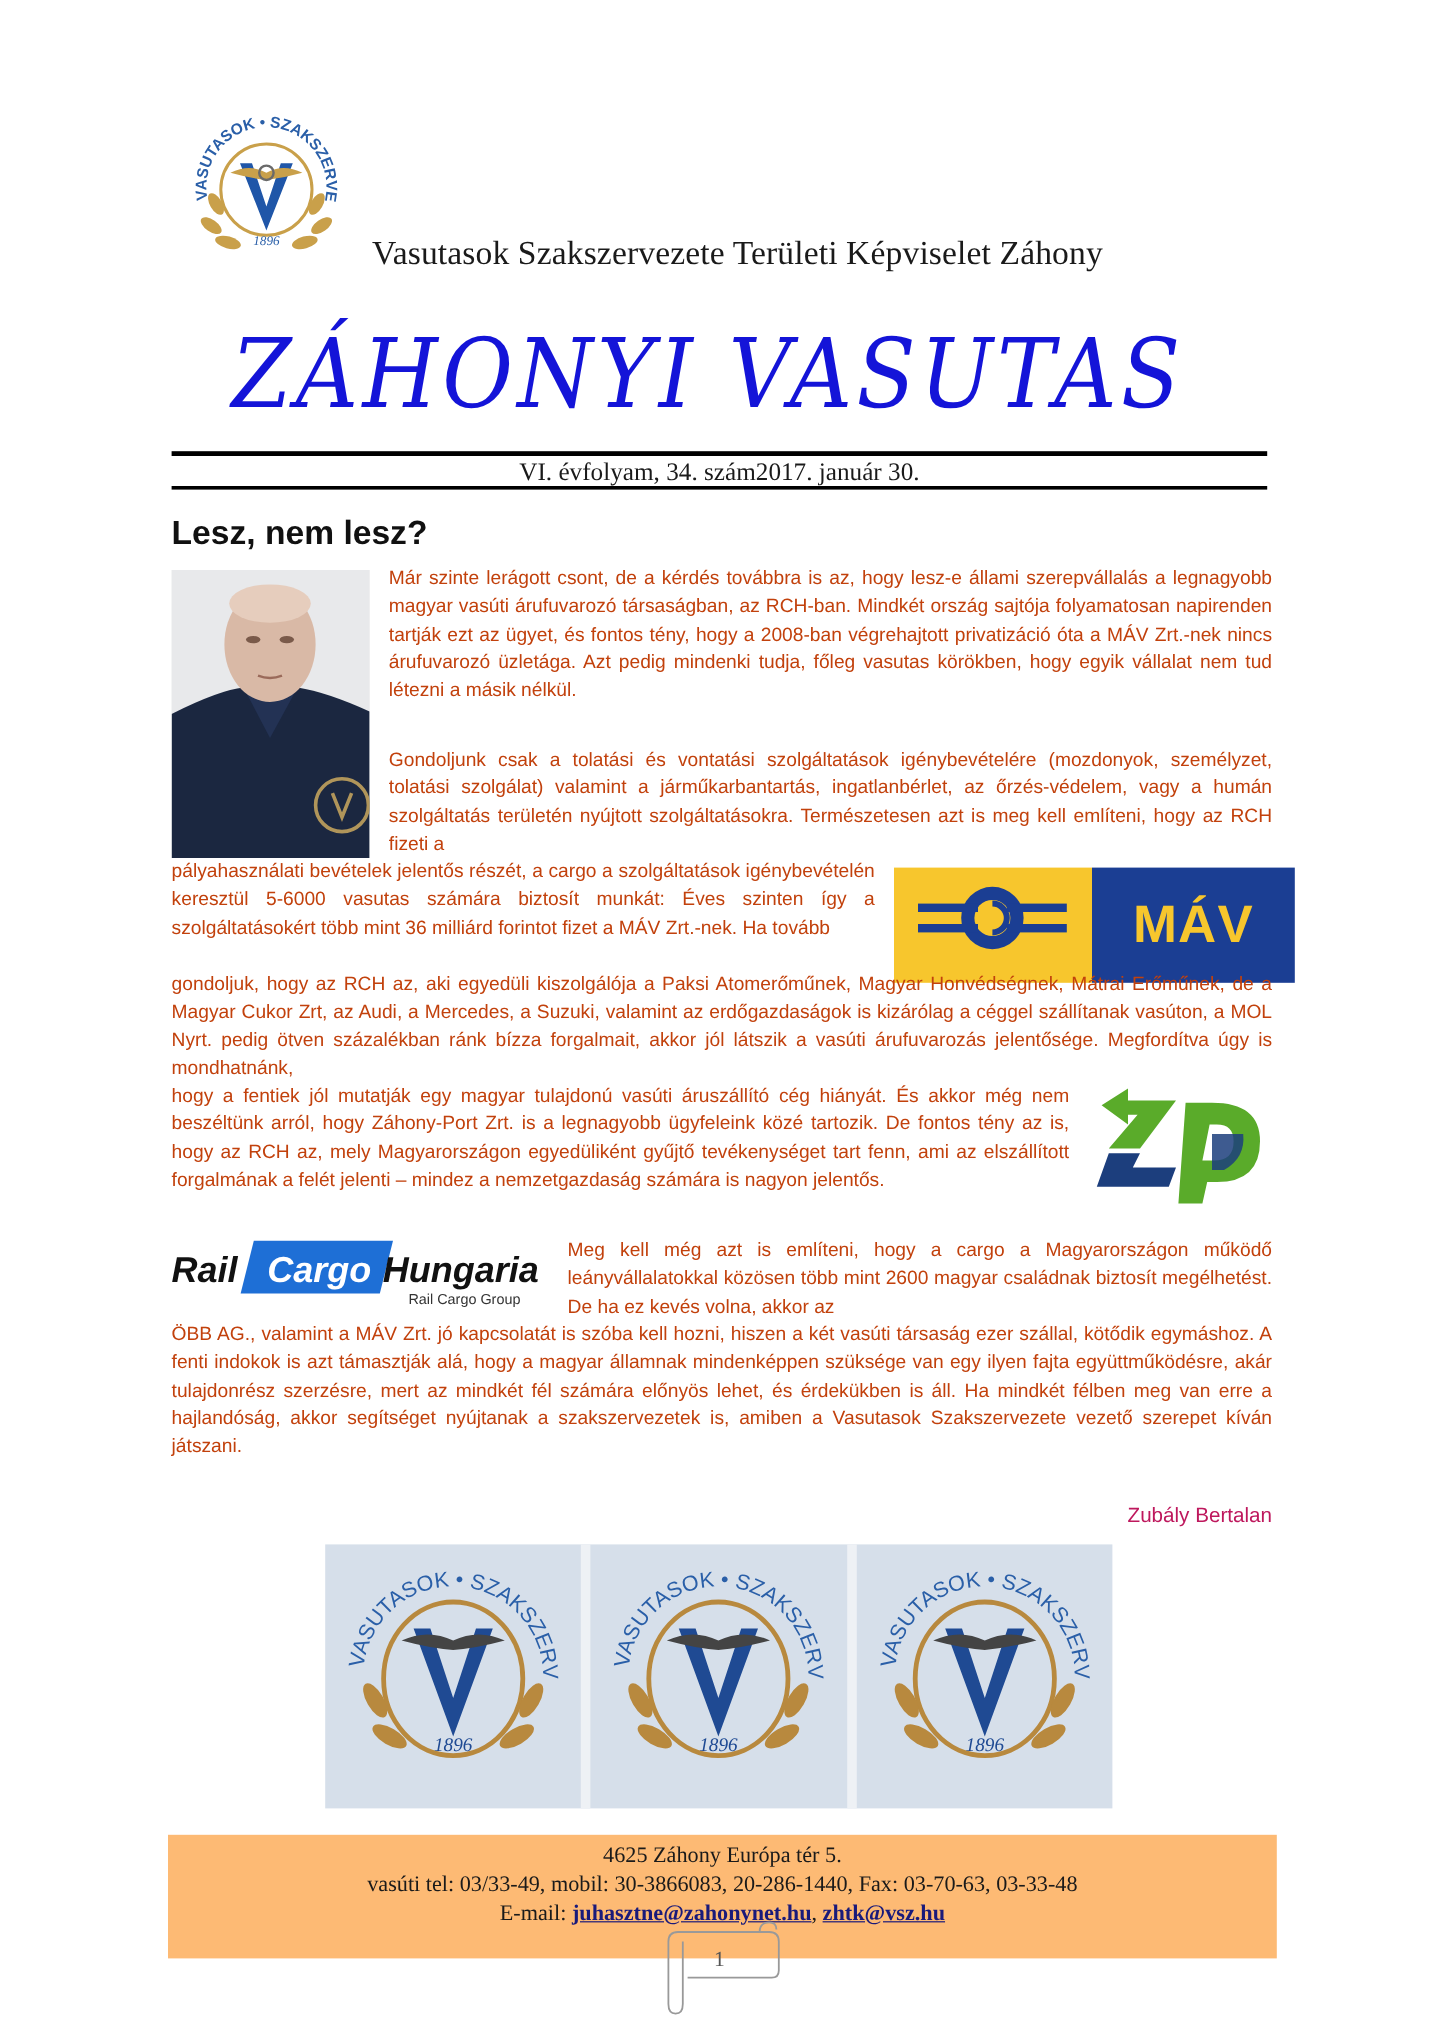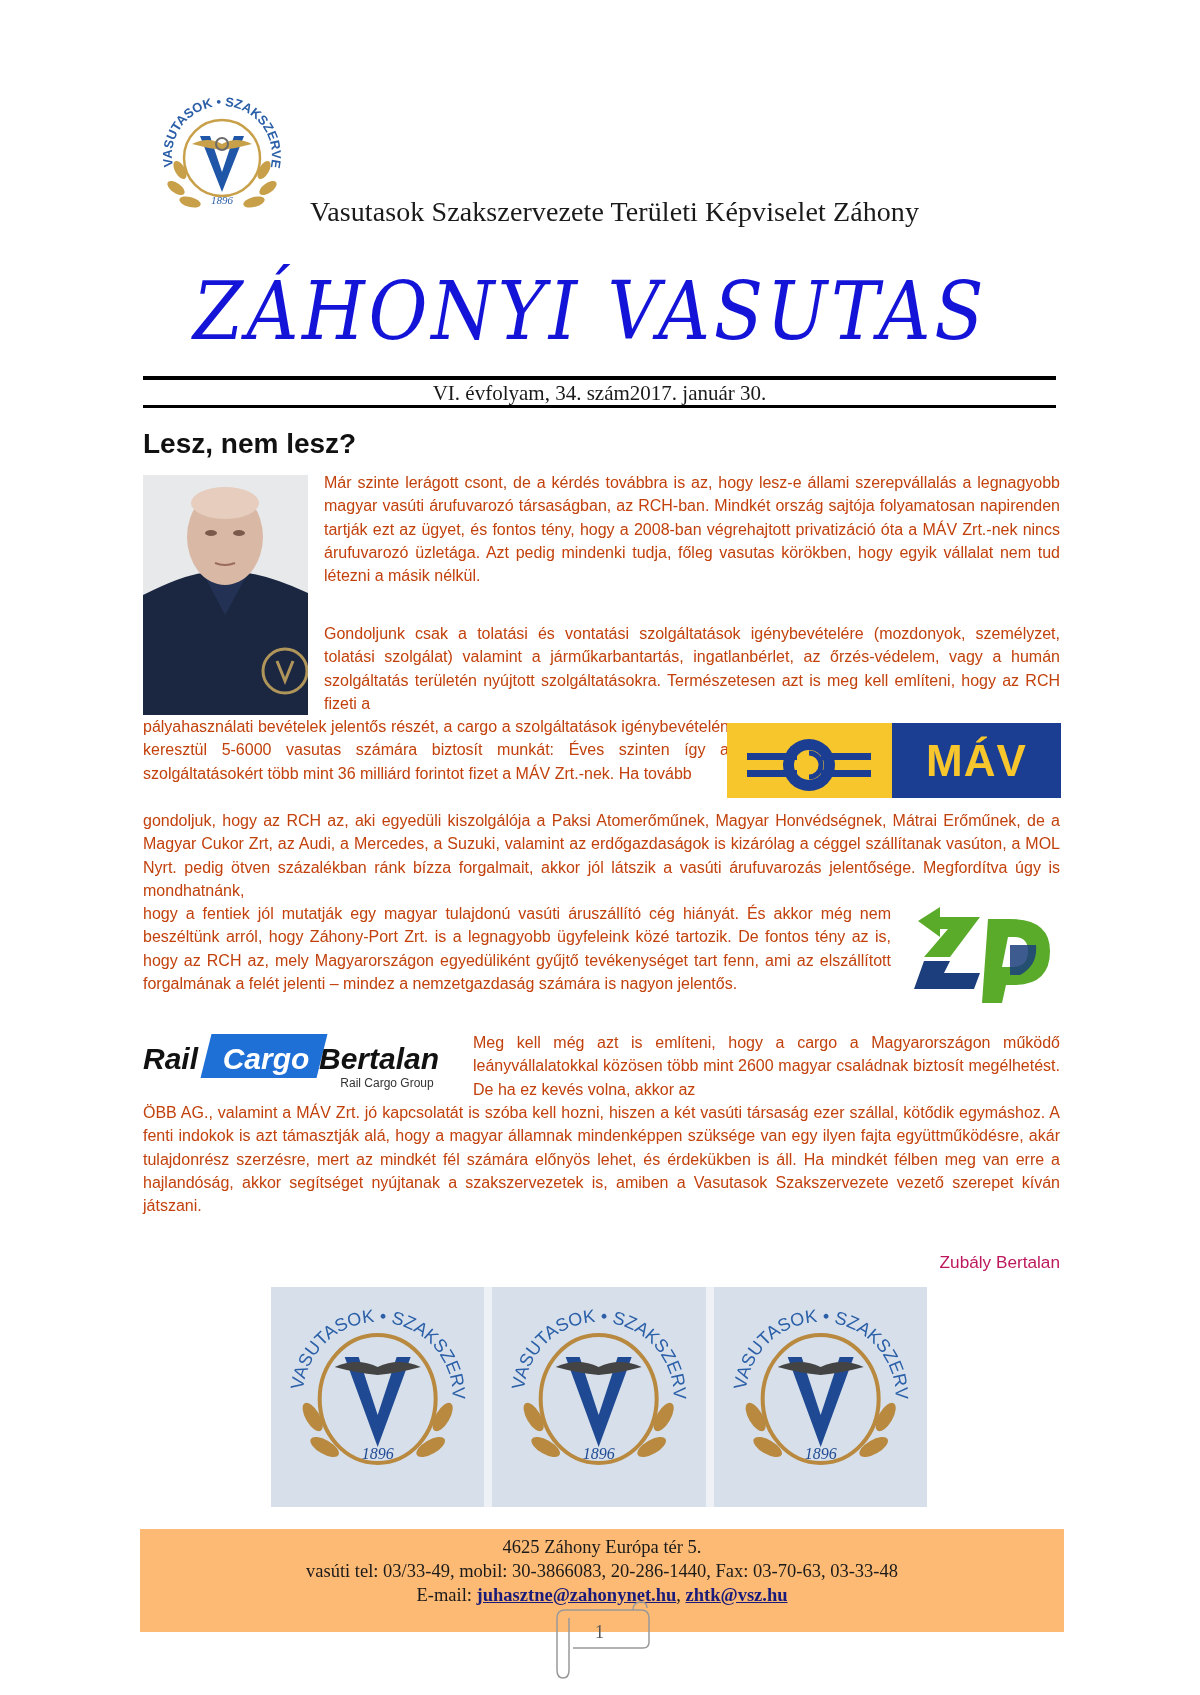--- a/index.html
+++ b/index.html
@@ -20,21 +20,21 @@
   .photo { position: absolute; left: 143px; top: 475px; width: 165px; height: 240px; overflow: hidden; background: #e9eaec; }
   .p1 { position: absolute; left: 324px; top: 471px; width: 736px; }
   .p2a { position: absolute; left: 324px; top: 622px; width: 736px; }
   .p2b { position: absolute; left: 143px; top: 715px; width: 586px; }
   .p2c { position: absolute; left: 143px; top: 809px; width: 917px; }
   .p2d { position: absolute; left: 143px; top: 902px; width: 748px; }
   .p3a { position: absolute; left: 473px; top: 1031px; width: 587px; }
   .p3b { position: absolute; left: 143px; top: 1101px; width: 917px; }
   .signature { position: absolute; right: 140px; top: 1252px; font-size: 17.2px; color: #be185d; }
 
-  .mav-logo { position: absolute; left: 727px; top: 723px; width: 334px; height: 75px; display: flex; }
+  .mav-logo { position: absolute; left: 745px; top: 723px; width: 334px; height: 96px; display: flex; }
   .mav-left { width: 165px; height: 100%; background: #f7c62d; position: relative; }
   .mav-right { flex: 1; height: 100%; background: #1b3e93; display: flex; align-items: center; justify-content: center; color: #f7c62d; font-weight: bold; font-size: 44px; letter-spacing: 1px; }
 
   .zp-logo { position: absolute; left: 910px; top: 905px; width: 150px; height: 100px; }
 
   .rcg-logo { position: absolute; left: 143px; top: 1034px; width: 315px; height: 60px; }
   .rcg-rail, .rcg-hung { position: absolute; top: 8px; font-weight: bold; font-style: italic; font-size: 30px; color: #111; }
   .rcg-rail { left: 0; }
   .rcg-cargo-box { position: absolute; left: 63px; top: 0; width: 116px; height: 44px; background: #1e6fd6; transform: skewX(-14deg); }
   .rcg-cargo { position: absolute; left: 68px; top: 8px; width: 110px; text-align: center; font-weight: bold; font-style: italic; font-size: 30px; color: #fff; }
@@ -129,21 +129,21 @@
     <path d="M8,16 L30,2 L30,12 L70,12 L40,52 L14,52 L38,24 L30,24 L30,32 Z" fill="#5aab2a"></path>
     <path d="M14,56 L40,56 L34,68 L70,68 L64,84 L4,84 Z" fill="#1c3e7d"></path>
     <path d="M78,14 L100,14 Q140,14 140,46 Q140,80 104,80 L96,80 L92,98 L72,98 Z M98,32 L92,62 L102,62 Q118,62 118,46 Q118,32 104,32 Z" fill="#5aab2a"></path>
     <path d="M100,40 L126,40 Q128,60 110,70 L100,70 Z" fill="#1c3e7d" opacity="0.85"></path>
   </svg>
 
   <div class="rcg-logo">
     <span class="rcg-rail">Rail</span>
     <div class="rcg-cargo-box"></div>
     <span class="rcg-cargo">Cargo</span>
-    <span class="rcg-hung">Bertalan</span>
+    <span class="rcg-hung">Hungaria</span>
     <span class="rcg-group">Rail Cargo Group</span>
   </div>
 
   <div class="body-text p3a">Meg kell még azt is említeni, hogy a cargo a Magyarországon működő leányvállalatokkal közösen több mint 2600 magyar családnak biztosít megélhetést. De ha ez kevés volna, akkor az</div>
   <div class="body-text p3b">ÖBB AG., valamint a MÁV Zrt. jó kapcsolatát is szóba kell hozni, hiszen a két vasúti társaság ezer szállal, kötődik egymáshoz. A fenti indokok is azt támasztják alá, hogy a magyar államnak mindenképpen szüksége van egy ilyen fajta együttműködésre, akár tulajdonrész szerzésre, mert az mindkét fél számára előnyös lehet, és érdekükben is áll. Ha mindkét félben meg van erre a hajlandóság, akkor segítséget nyújtanak a szakszervezetek is, amiben a Vasutasok Szakszervezete vezető szerepet kíván játszani.</div>
 
   <div class="signature">Zubály Bertalan</div>
 
   <div class="banner">
     <div class="emb">

